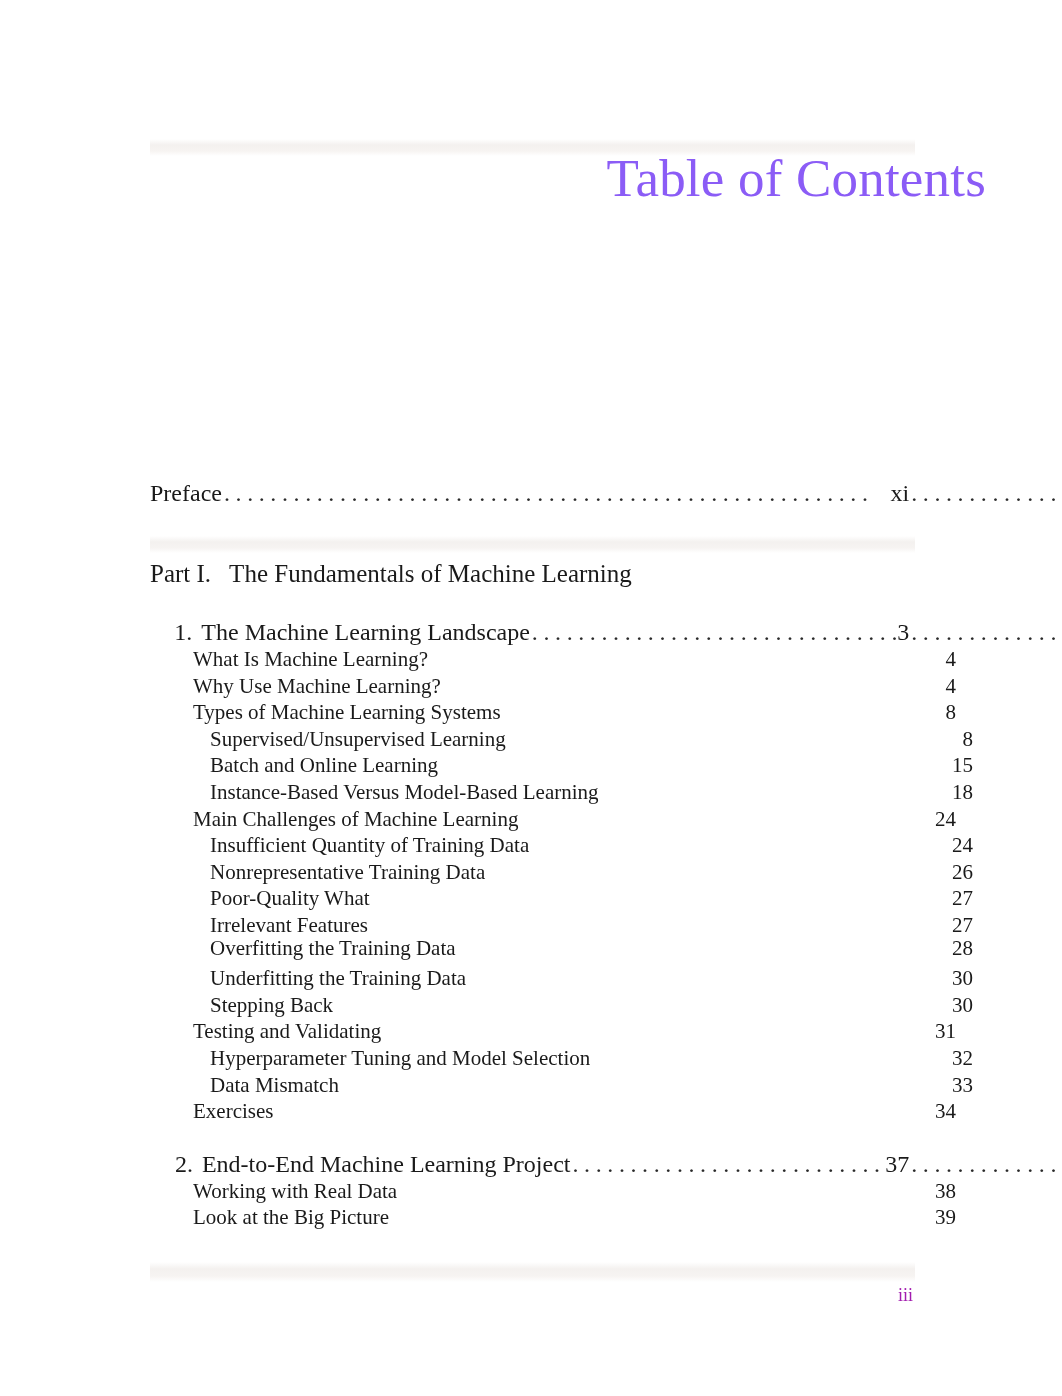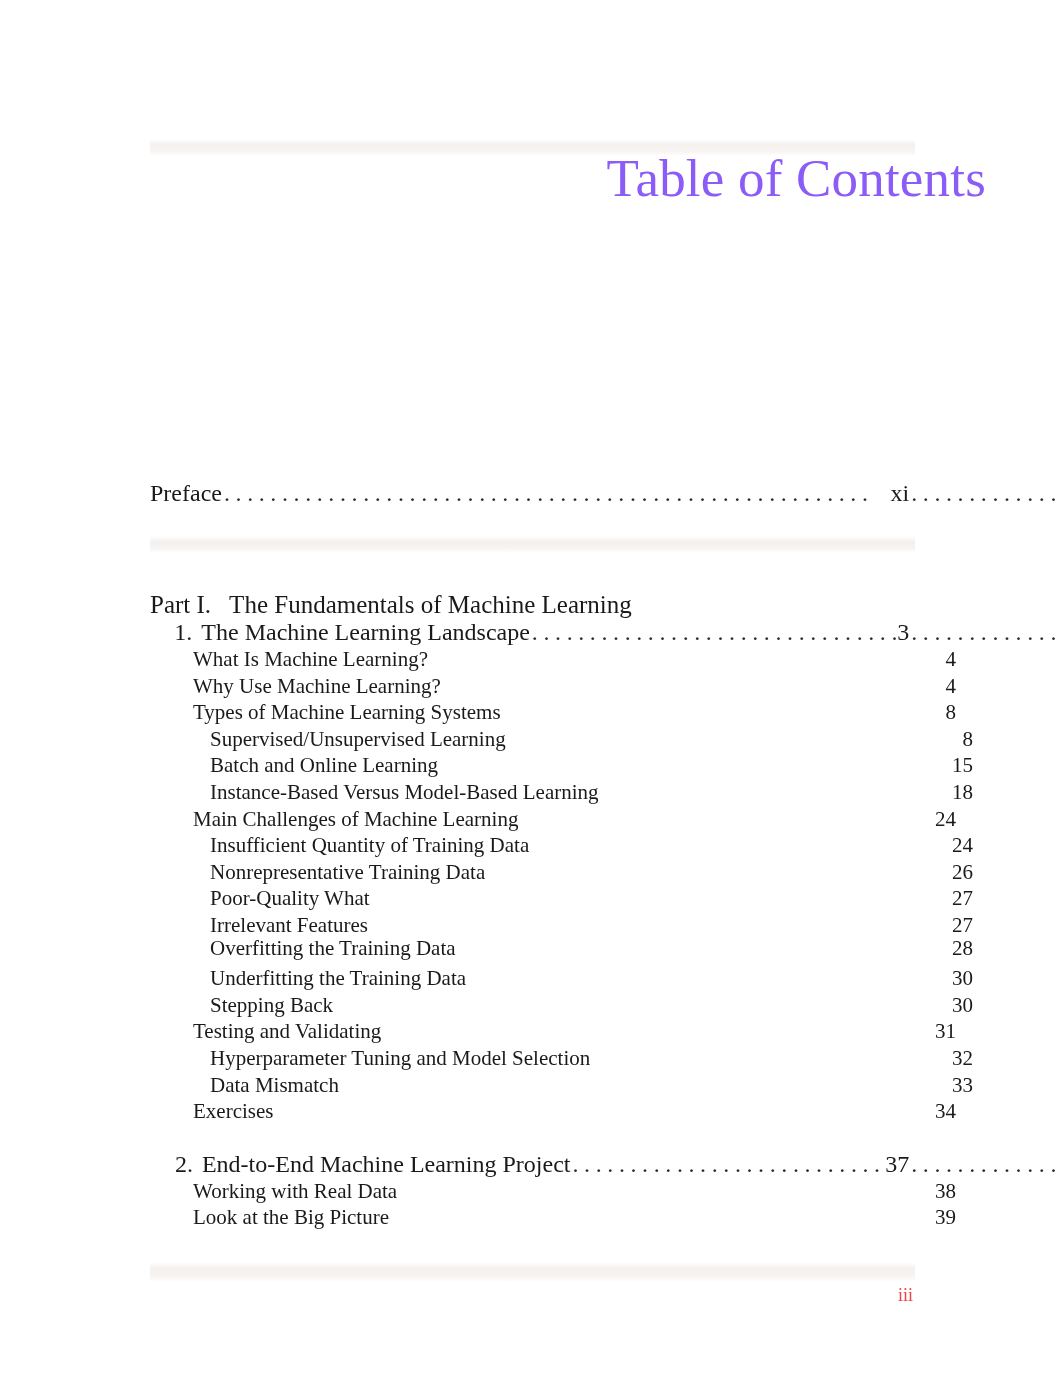--- a/index.html
+++ b/index.html
@@ -94,21 +94,20 @@
   .row-preface .lead-dots { max-width: 742px; }
 
   
   .part-heading {
     position: absolute;
     top: 558px;
     left: 150px;
     font-size: 25px;
     line-height: 32px;
     white-space: nowrap;
-    margin-top: 31px;
   }
   .part-heading .part-num { margin-right: 18px; }
 
   
   .chapter-row {
     font-size: 24px;
     line-height: 30px;
   }
   .chapter-row .ch-num {
     display: inline-block;
@@ -137,21 +136,21 @@
 
   
   .folio {
     position: absolute;
     top: 1284px;
     left: 150px;
     width: 763px;
     text-align: right;
     font-size: 18px;
     line-height: 22px;
-    color: #ef4444;
+    color: #a21caf;
   }
 </style>
 </head>
 <body>
 
 <div class="page">
 
   <div class="band band-top"></div>
 
   <div class="toc-title">Table of Contents</div>

